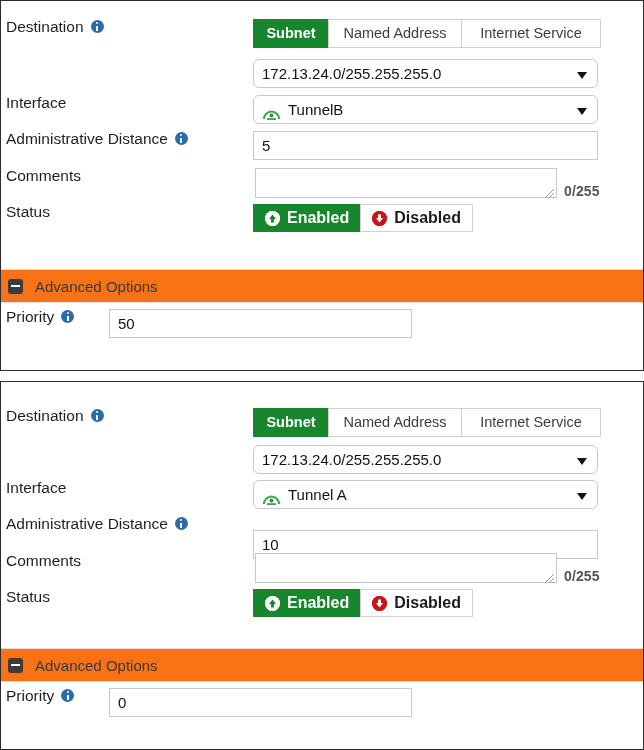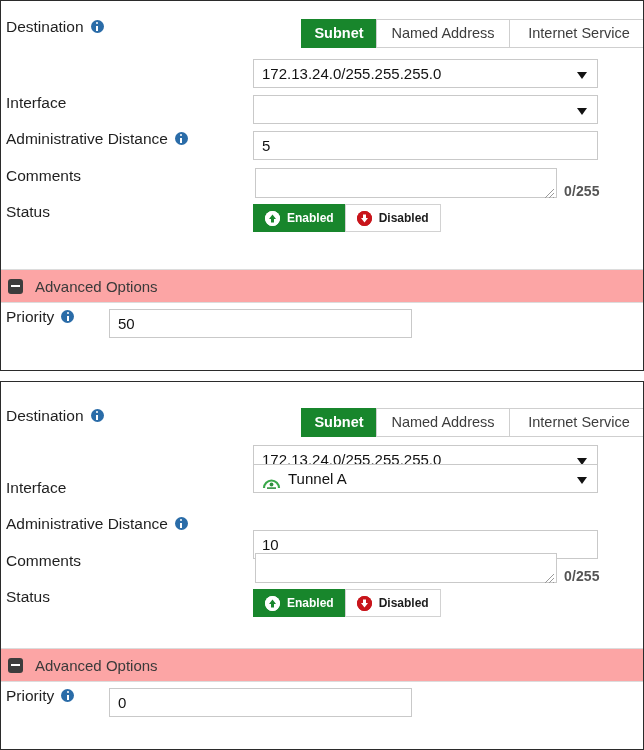--- a/index.html
+++ b/index.html
@@ -114,39 +114,38 @@
     white-space: nowrap;
     text-align: center;
     cursor: pointer;
   }
   .tab + .tab { margin-left: -1px; }
   .tab.active {
     background: #18862c;
     border-color: #18862c;
     color: #ffffff;
     font-weight: bold;
-    margin-left: 48px;
   }
 
   
   .field {
     position: absolute;
     box-sizing: border-box;
     height: 29px;
     background: #ffffff;
     border: 1px solid #c9c9c9;
     font-size: 15px;
     color: #121212;
     line-height: 27px;
     padding: 0 8px;
     white-space: nowrap;
     overflow: hidden;
     cursor: text;
   }
-  .field.select { cursor: pointer; padding-right: 30px; }
+  .field.select { cursor: pointer; padding-right: 30px; border-radius: 6px; }
   .caret {
     position: absolute;
     right: 10px;
     top: 12px;
     width: 0;
     height: 0;
     border-left: 5.5px solid transparent;
     border-right: 5.5px solid transparent;
     border-top: 7px solid #121212;
   }
@@ -198,21 +197,21 @@
     height: 28px;
     box-sizing: border-box;
   }
   .status-btn {
     box-sizing: border-box;
     height: 28px;
     display: flex;
     align-items: center;
     gap: 7px;
     padding: 0 11px;
-    font-size: 12px;
+    font-size: 16px;
     font-weight: bold;
     border: 1px solid #d2d2d2;
     background: #ffffff;
     color: #1c1c1c;
     white-space: nowrap;
     cursor: pointer;
   }
   .status-btn + .status-btn { margin-left: -1px; }
   .status-btn.on {
     background: #18862c;
@@ -231,21 +230,21 @@
   .badge.down { background: #c8151b; }
   .badge svg { position: absolute; left: 0; top: 0; }
 
   
   .adv-header {
     position: absolute;
     left: 0;
     width: 100%;
     height: 34px;
     box-sizing: border-box;
-    background: #fca5a5;
+    background: #f97316;
     border-top: 1px solid #dcdcdc;
     border-bottom: 1px solid #dcdcdc;
     display: flex;
     align-items: center;
     cursor: pointer;
   }
   .collapse-icon {
     margin-left: 7px;
     width: 15px;
     height: 15px;
@@ -293,20 +292,30 @@
         <span>172.13.24.0/255.255.255.0</span>
         <span class="caret"></span>
       </div>
 
       <div class="row" style="top:94px;">
         <div class="label-wrap">
           <span class="label-text">Interface</span>
         </div>
       </div>
       <div class="field select" style="left:252px; top:94px; width:345px;">
+        <span class="inner">
+          <span class="tunnel-icon">
+            <svg width="19" height="15" viewBox="0 0 19 15">
+              <path d="M2 13 A7.5 7.5 0 0 1 17 13" fill="none" stroke="#3aa84a" stroke-width="2.2"></path>
+              <circle cx="9.5" cy="9.5" r="1.9" fill="#2f8f3e"></circle>
+              <rect x="5" y="12.3" width="9" height="1.6" fill="#2f8f3e"></rect>
+            </svg>
+          </span>
+          <span>TunnelB</span>
+        </span>
         <span class="caret"></span>
       </div>
 
       <div class="row" style="top:130px;">
         <div class="label-wrap">
           <span class="label-text">Administrative Distance</span>
           <span class="info-icon"></span>
         </div>
       </div>
       <div class="field" style="left:252px; top:130px; width:345px;">5</div>
@@ -385,21 +394,21 @@
       <div class="field select" style="left:252px; top:63px; width:345px;">
         <span>172.13.24.0/255.255.255.0</span>
         <span class="caret"></span>
       </div>
 
       <div class="row" style="top:98px;">
         <div class="label-wrap">
           <span class="label-text">Interface</span>
         </div>
       </div>
-      <div class="field select" style="left:252px; top:82px; width:345px;">
+      <div class="field select" style="left:252px; top:98px; width:345px;">
         <span class="inner">
           <span class="tunnel-icon">
             <svg width="19" height="15" viewBox="0 0 19 15">
               <path d="M2 13 A7.5 7.5 0 0 1 17 13" fill="none" stroke="#3aa84a" stroke-width="2.2"></path>
               <circle cx="9.5" cy="9.5" r="1.9" fill="#2f8f3e"></circle>
               <rect x="5" y="12.3" width="9" height="1.6" fill="#2f8f3e"></rect>
             </svg>
           </span>
           <span>Tunnel A</span>
         </span>

